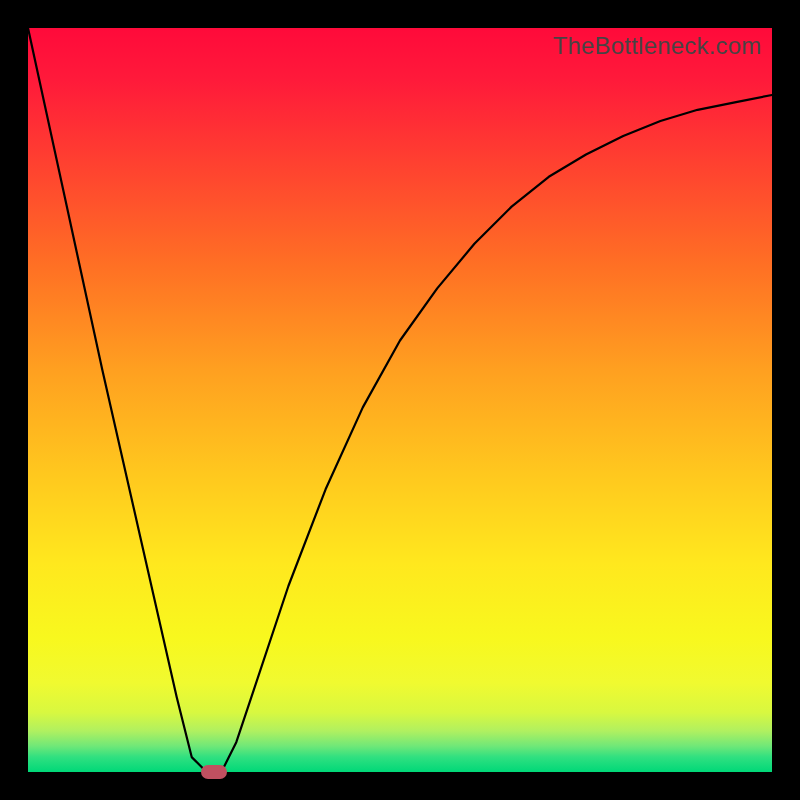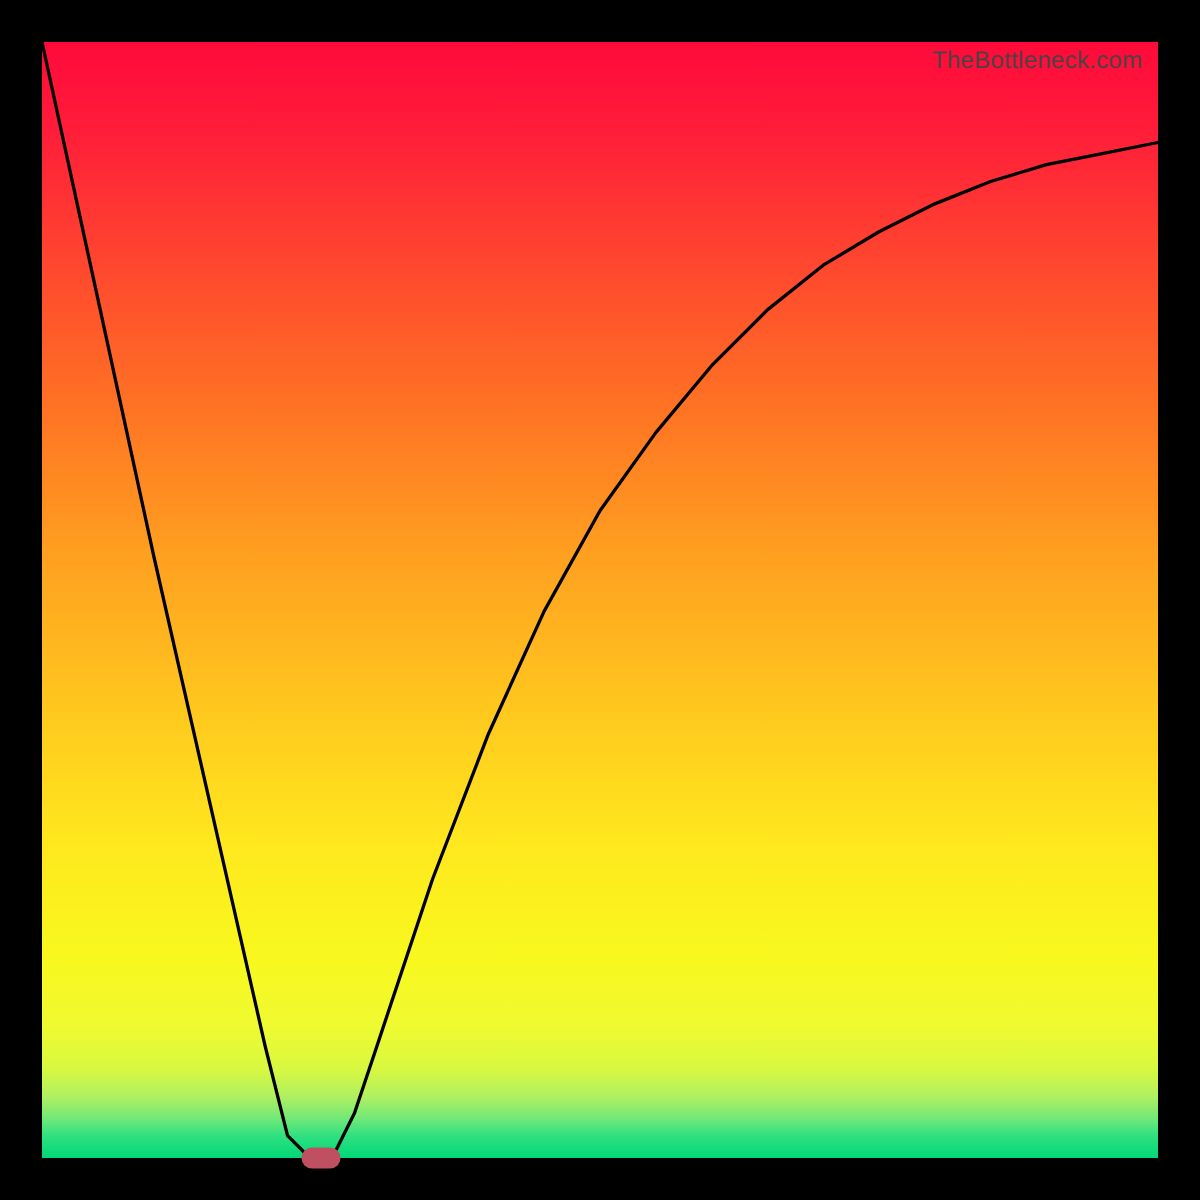--- a/index.html
+++ b/index.html
@@ -40,21 +40,21 @@
       #70e878 96.5%,
       #30e080 98%,
       #00d878 100%
     );
   }
   .watermark {
     position: absolute;
     top: 4px;
     right: 10px;
     color: #444;
-    font-size: 16px;
+    font-size: 24px;
     font-weight: 500;
     letter-spacing: 0.2px;
     user-select: none;
   }
   svg.curve {
     position: absolute;
     left: 0; top: 0;
     width: 744px;
     height: 744px;
     overflow: visible;

